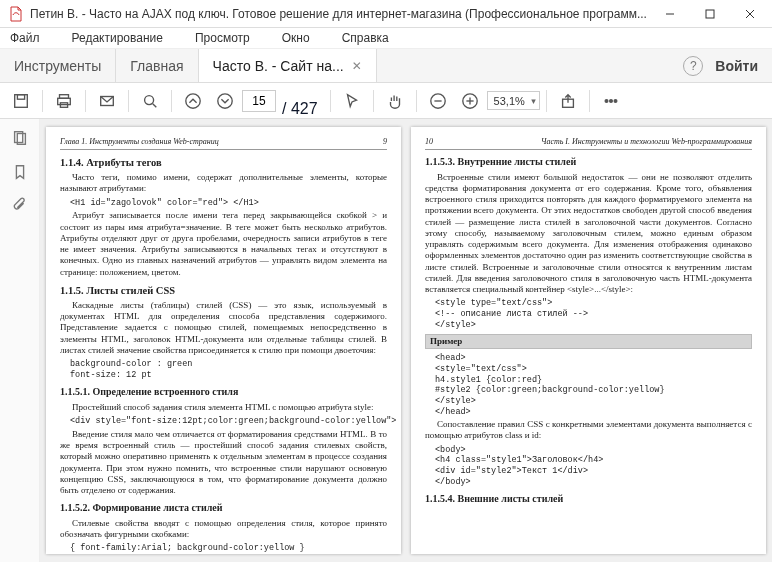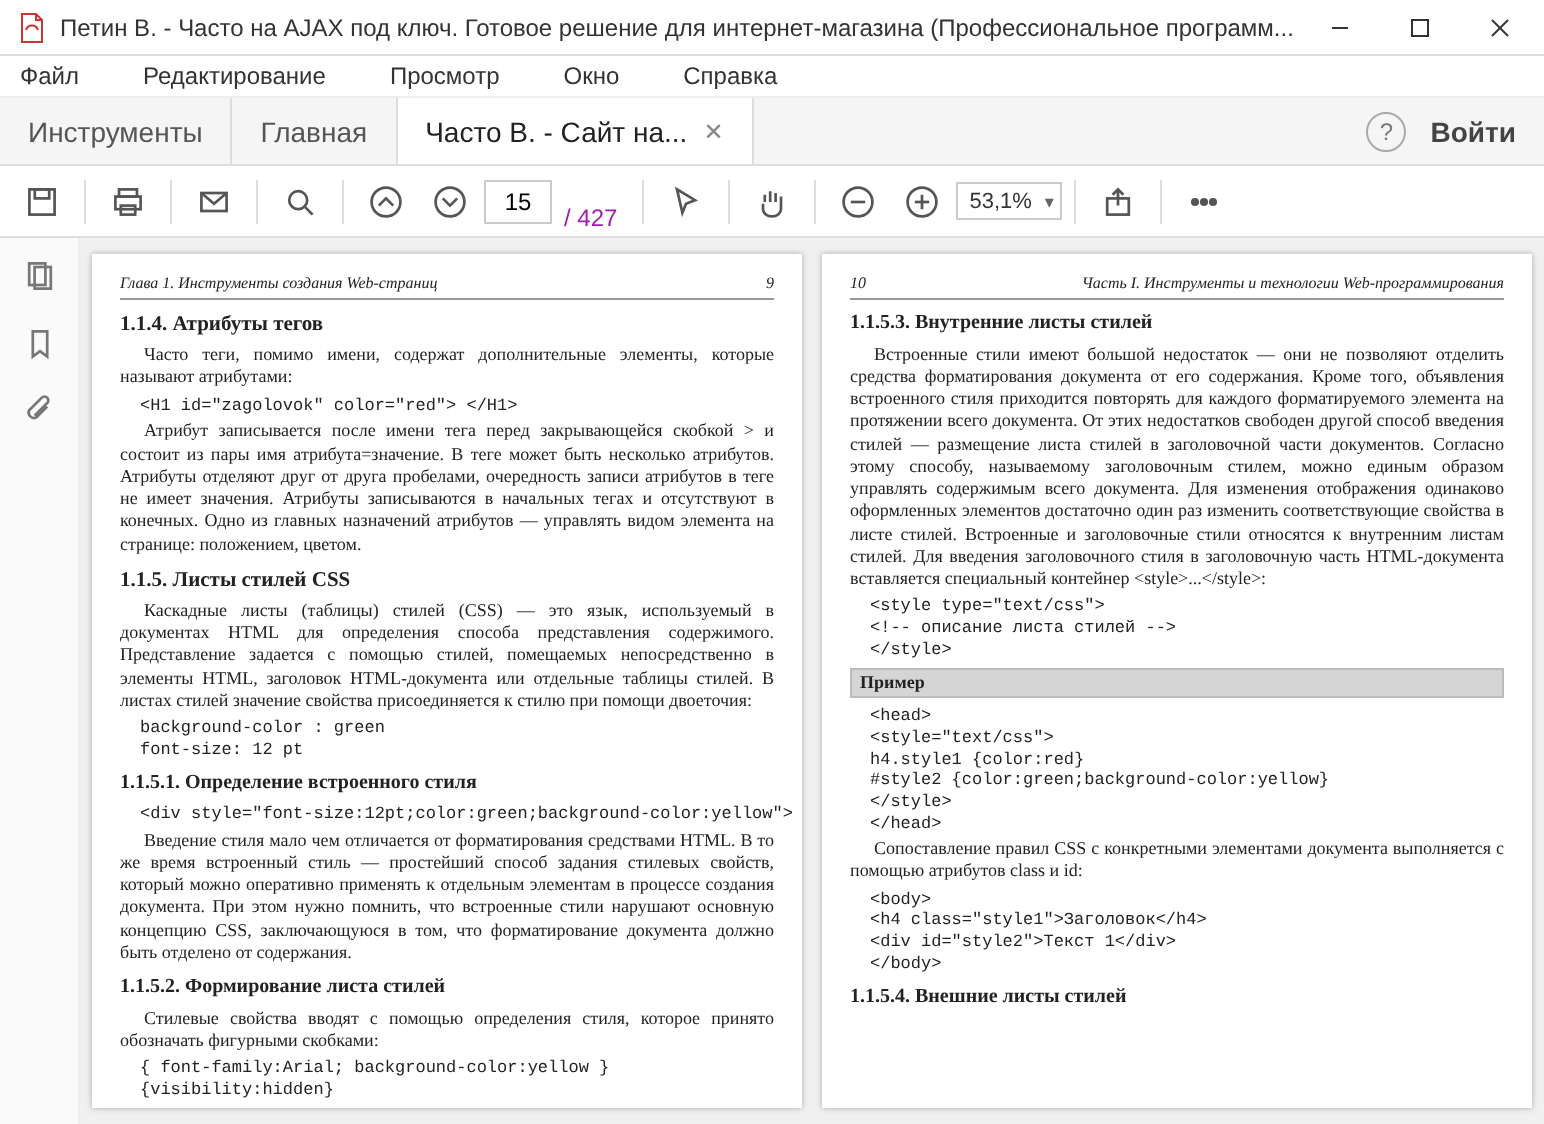--- a/index.html
+++ b/index.html
@@ -17,21 +17,21 @@
   .tab .close { color: #888; font-size: 12px; }
   .tabbar .spacer { flex: 1; }
   .tabbar .right { display:flex; align-items:center; gap:12px; padding:0 14px; }
   .help-icon { width:20px; height:20px; border:1px solid #aaa; border-radius:50%; display:flex; align-items:center; justify-content:center; font-size:12px; color:#777; }
   .login { font-size: 14px; font-weight: 600; color:#444; }
   .toolbar { display:flex; align-items:center; height:36px; padding:0 6px; border-bottom:1px solid #ddd; gap:2px; }
   .tbtn { width:30px; height:30px; display:flex; align-items:center; justify-content:center; color:#555; border-radius:3px; }
   .tbtn svg { width:18px; height:18px; stroke:#555; fill:none; stroke-width:1.5; }
   .sep { width:1px; height:22px; background:#ddd; margin:0 4px; }
   .pagein { width:34px; height:22px; border:1px solid #ccc; text-align:center; font-size:12px; }
-  .pagecount { font-size:12px; color:#a21caf; margin:16px 6px 0 4px; }
+  .pagecount { font-size:16px; color:#0f172a; margin:16px 6px 0 4px; }
   .zoomsel { height:19px; border:1px solid #ccc; font-size:11px; padding:0 14px 0 6px; background:#fff; position:relative; display:flex; align-items:center; }
   .zoomsel:after { content:"▾"; position:absolute; right:3px; font-size:9px; color:#666; }
   .workspace { flex:1; display:flex; overflow:hidden; }
   .sidebar { width:40px; background:#fafafa; border-right:1px solid #eee; display:flex; flex-direction:column; align-items:center; padding-top:8px; gap:12px; }
   .sidebar .sbtn { width:22px; height:22px; display:flex; align-items:center; justify-content:center; }
   .pages { flex:1; background:#f0f0f0; display:flex; gap:10px; padding:8px 6px; overflow:hidden; }
   .page { background:#fff; flex:1; box-shadow:0 0 3px rgba(0,0,0,.3); padding:10px 14px 4px 14px; font-family: Georgia, 'Times New Roman', serif; font-size:9px; line-height:1.25; color:#222; overflow:hidden; }
   .runhead { display:flex; justify-content:space-between; font-style:italic; font-size:8px; border-bottom:1px solid #999; padding-bottom:2px; margin-bottom:6px;align-items:flex-end; }
   .h3 { font-weight:bold; font-size:10.5px; margin:6px 0 3px 0; }
   .h4 { font-weight:bold; font-size:10px; margin:6px 0 3px 0; }
@@ -214,20 +214,21 @@
       </div>
       <div class="h3">1.1.4. Атрибуты тегов</div>
       <div class="p">Часто теги, помимо имени, содержат дополнительные элементы, которые называют атрибутами:</div>
       <div class="code">&lt;H1 id="zagolovok" color="red"&gt; &lt;/H1&gt;</div>
       <div class="p">Атрибут записывается после имени тега перед закрывающейся скобкой &gt; и состоит из пары имя атрибута=значение. В теге может быть несколько атрибутов. Атрибуты отделяют друг от друга пробелами, очередность записи атрибутов в теге не имеет значения. Атрибуты записываются в начальных тегах и отсутствуют в конечных. Одно из главных назначений атрибутов — управлять видом элемента на странице: положением, цветом.</div>
       <div class="h3">1.1.5. Листы стилей CSS</div>
       <div class="p">Каскадные листы (таблицы) стилей (CSS) — это язык, используемый в документах HTML для определения способа представления содержимого. Представление задается с помощью стилей, помещаемых непосредственно в элементы HTML, заголовок HTML-документа или отдельные таблицы стилей. В листах стилей значение свойства присоединяется к стилю при помощи двоеточия:</div>
       <div class="code">background-color : green
 font-size: 12 pt</div>
       <div class="h4">1.1.5.1. Определение встроенного стиля</div>
+      <div class="p">Простейший способ задания стиля элемента HTML с помощью атрибута style:</div>
       <div class="code">&lt;div style="font-size:12pt;color:green;background-color:yellow"&gt;</div>
       <div class="p">Введение стиля мало чем отличается от форматирования средствами HTML. В то же время встроенный стиль — простейший способ задания стилевых свойств, который можно оперативно применять к отдельным элементам в процессе создания документа. При этом нужно помнить, что встроенные стили нарушают основную концепцию CSS, заключающуюся в том, что форматирование документа должно быть отделено от содержания.</div>
       <div class="h4">1.1.5.2. Формирование листа стилей</div>
       <div class="p">Стилевые свойства вводят с помощью определения стиля, которое принято обозначать фигурными скобками:</div>
       <div class="code">{ font-family:Arial; background-color:yellow }
 {visibility:hidden}</div>
     </div>
 
     <div class="page">
       <div class="runhead">

